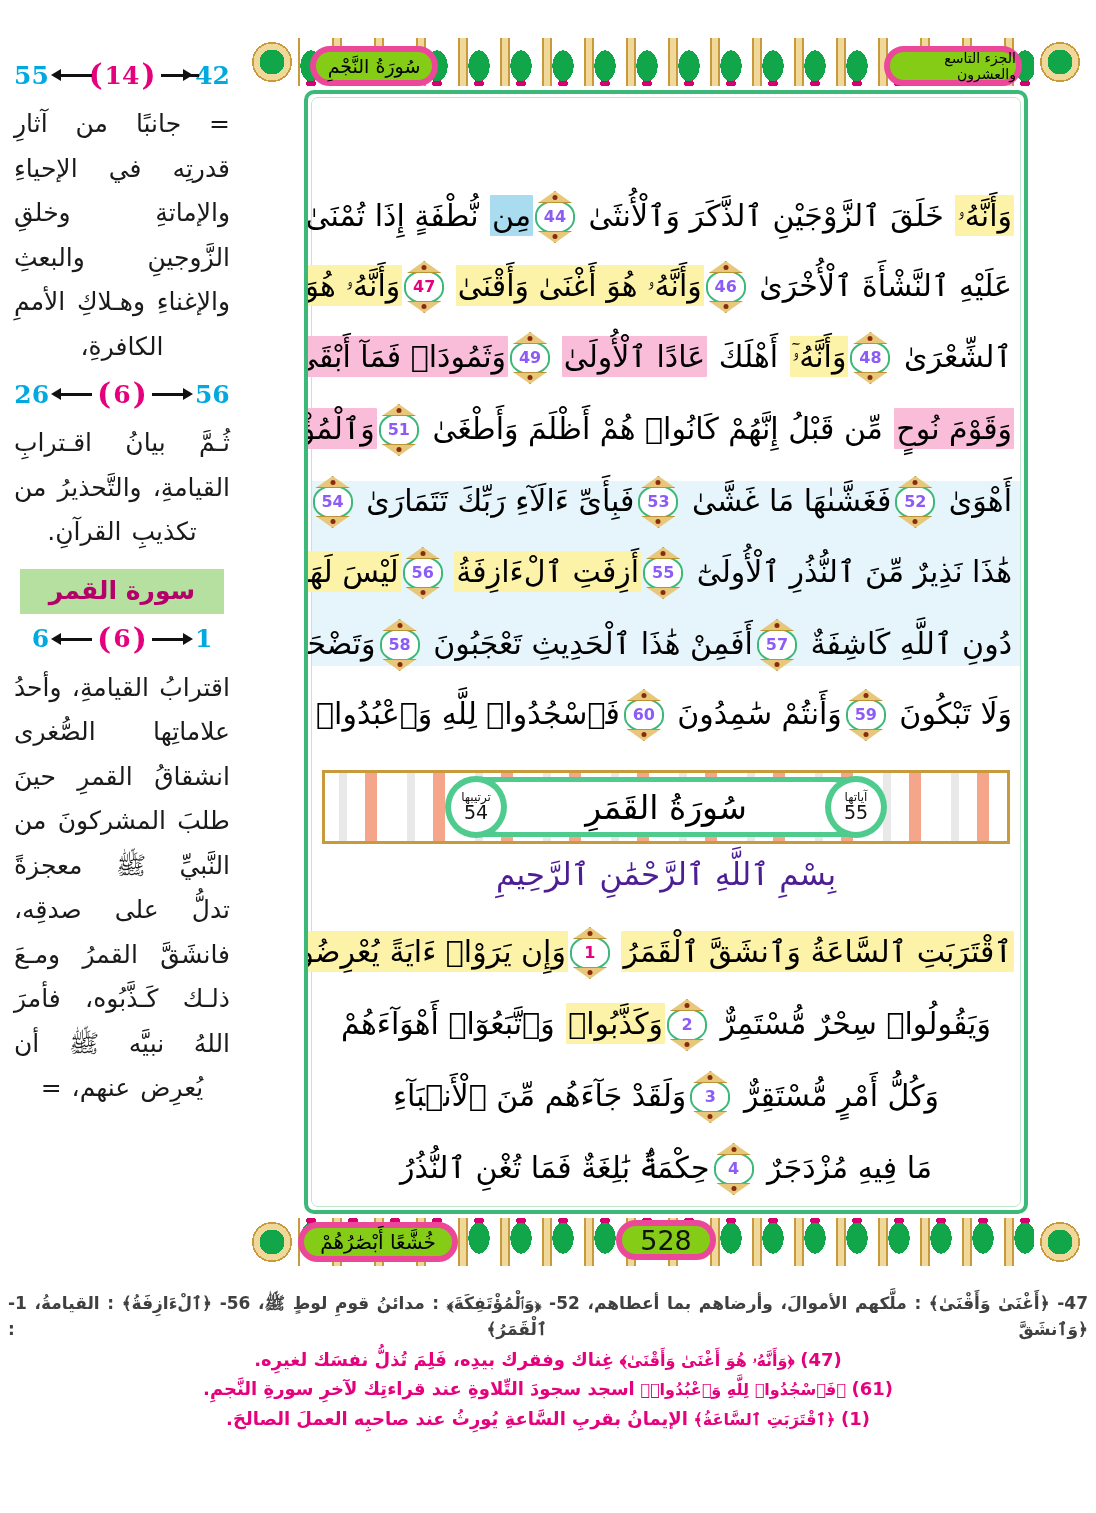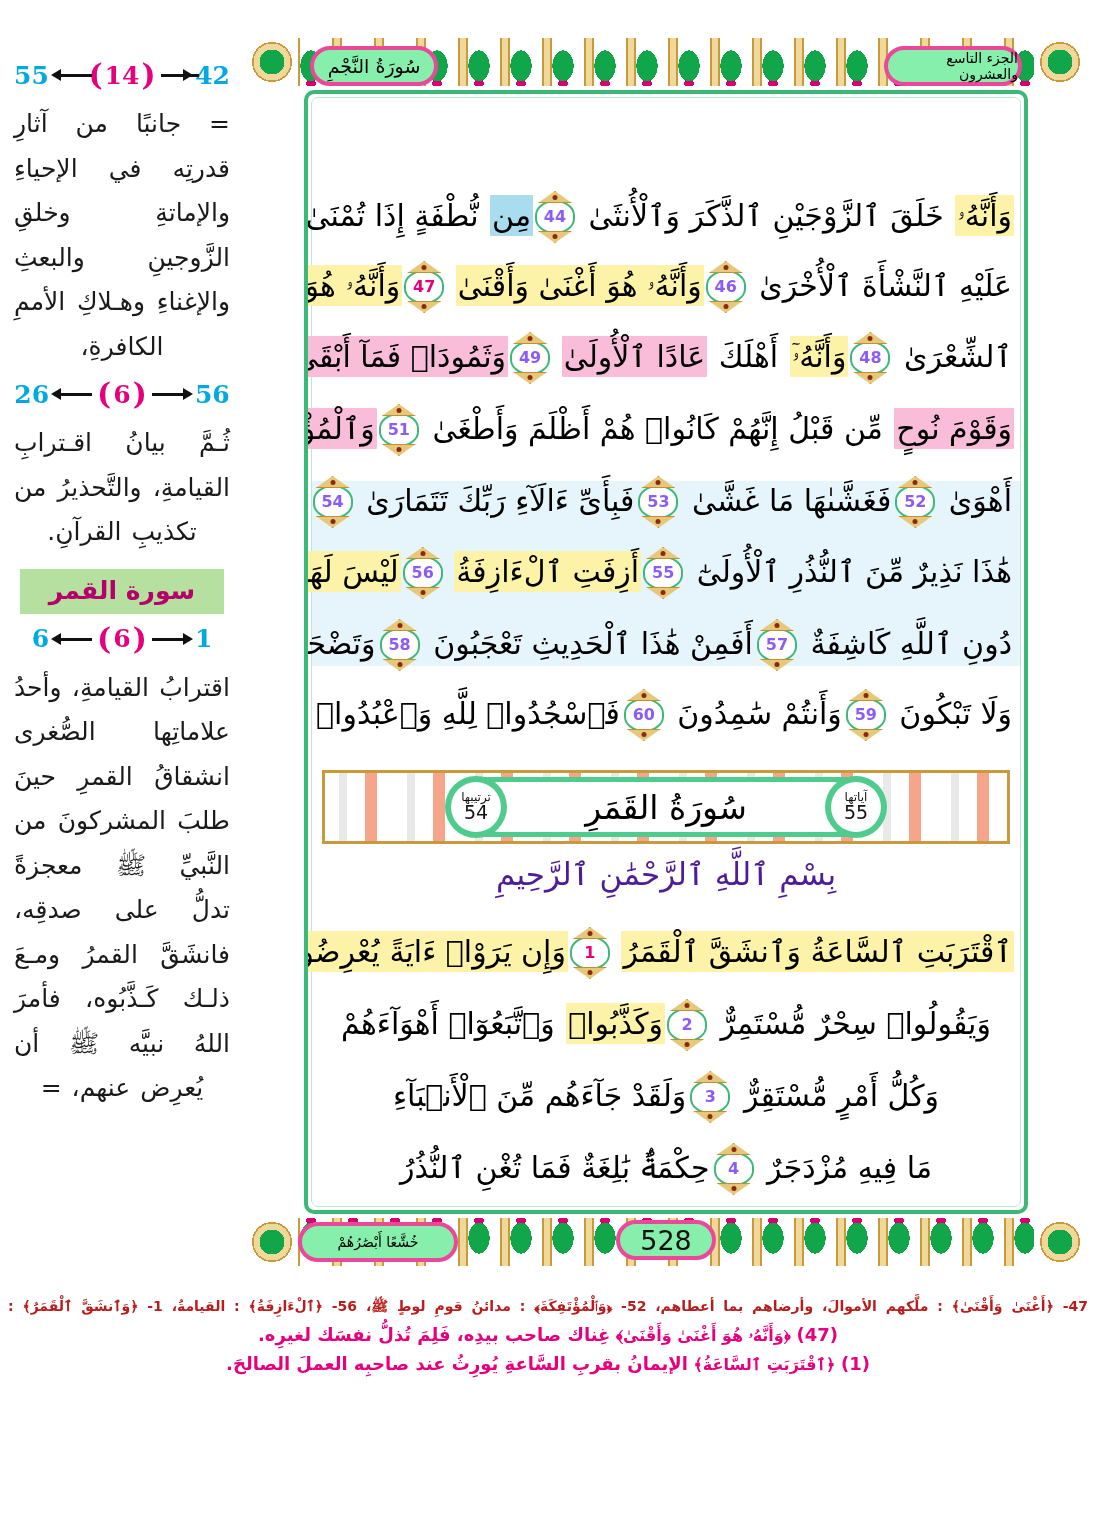--- a/index.html
+++ b/index.html
@@ -138,33 +138,33 @@
       #ffffff;
   }
   #c-tl { top: -2px; left: -2px; }
   #c-tr { top: -2px; right: -2px; }
   #c-bl { bottom: -2px; left: -2px; }
   #c-br { bottom: -2px; right: -2px; }
 
   
   .cartouche {
     position: absolute;
-    background: #86efac;
-    border: 4px solid #ec4899;
+    background: #84cc16;
+    border: 6px solid #ec4899;
     border-radius: 22px;
     display: flex;
     align-items: center;
     justify-content: center;
     font-family: "DejaVu Sans", sans-serif;
     direction: rtl;
     z-index: 8;
   }
   #cart-surah { top: 8px;  left: 62px;  width: 128px; height: 40px; font-size: 19px; }
   #cart-juz   { top: 8px;  right: 62px; width: 138px; height: 40px; font-size: 14px; }
-  #cart-catch { bottom: 4px; left: 50px; width: 160px; height: 40px; font-size: 14px; }
+  #cart-catch { bottom: 4px; left: 50px; width: 160px; height: 40px; font-size: 20px; }
   #cart-page  {
     bottom: 6px; left: 50%; transform: translateX(-50%);
     width: 100px; height: 40px;
     font-family: "DejaVu Sans", sans-serif;
     font-size: 27px; color: #111; direction: ltr;
   }
 
   
   #thumn-orn {
     position: absolute;
@@ -340,26 +340,26 @@
 
   
   #footnotes {
     position: absolute;
     left: 8px; right: 8px;
     top: 1282px;
     direction: rtl;
     text-align: center;
   }
   .fn-blue {
-    color: #b91c1c;
+    color: #404040;
     font-family: "DejaVu Sans", sans-serif;
     font-weight: bold;
-    font-size: 14px;
+    font-size: 17px;
     line-height: 1.55;
-    margin: 14px 0 2px 0;
+    margin: 8px 0 2px 0;
   }
   .fn-blue.line1 { text-align: justify; text-align-last: justify; }
   .fn-pink {
     color: #e5007d;
     font-family: "DejaVu Sans", sans-serif;
     font-weight: bold;
     font-size: 18px;
     line-height: 1.65;
     margin: 0;
     text-align: center;
@@ -469,16 +469,17 @@
         <div class="aline" style="position: absolute; left: 0px; right: 0px; top: 910px;"><span class="seg ">وَيَقُولُوا۟ سِحْرٌ مُّسْتَمِرٌّ</span> <span class="ayah-num"><span class="body"></span><span class="wing top"></span><span class="wing bottom"></span><span class="dot top"></span><span class="dot bottom"></span><span class="n">2</span></span><span class="seg hl-yellow">وَكَذَّبُوا۟</span> <span class="seg ">وَٱتَّبَعُوٓا۟ أَهْوَآءَهُمْ</span> </div>
         <div class="aline" style="position: absolute; left: 0px; right: 0px; top: 982px;"><span class="seg ">وَكُلُّ أَمْرٍ مُّسْتَقِرٌّ</span> <span class="ayah-num"><span class="body"></span><span class="wing top"></span><span class="wing bottom"></span><span class="dot top"></span><span class="dot bottom"></span><span class="n">3</span></span><span class="seg ">وَلَقَدْ جَآءَهُم مِّنَ ٱلْأَنۢبَآءِ</span> </div>
         <div class="aline" style="position: absolute; left: 0px; right: 0px; top: 1054px;"><span class="seg ">مَا فِيهِ مُزْدَجَرٌ</span> <span class="ayah-num"><span class="body"></span><span class="wing top"></span><span class="wing bottom"></span><span class="dot top"></span><span class="dot bottom"></span><span class="n">4</span></span><span class="seg ">حِكْمَةٌۢ بَٰلِغَةٌ فَمَا تُغْنِ ٱلنُّذُرُ</span> </div>
       </div>
   </div>
 </div>
 
 <div id="footnotes">
   <p class="fn-blue line1">47- ﴿أَغْنَىٰ وَأَقْنَىٰ﴾ : ملَّكهم الأموالَ، وأرضاهم بما أعطاهم، 52- ﴿وَٱلْمُؤْتَفِكَةَ﴾ : مدائنُ قومِ لوطٍ ﷺ، 56- ﴿ٱلْءَازِفَةُ﴾ : القيامةُ، 1- ﴿وَٱنشَقَّ ٱلْقَمَرُ﴾ :</p>
   <div id="pink-notes">
-      <p class="fn-pink"><span class="idx">(47)</span><span class="q"> ﴿وَأَنَّهُۥ هُوَ أَغْنَىٰ وَأَقْنَىٰ﴾ </span><span>غِناك صاحب بيدِه، فَلِمَ تُذلُّ نفسَك لغيرِه.</span></p>
+      <p class="fn-pink"><span class="idx">(47)</span><span class="q"> ﴿وَأَنَّهُۥ هُوَ أَغْنَىٰ وَأَقْنَىٰ﴾ </span><span>غِناك وفقرك بيدِه، فَلِمَ تُذلُّ نفسَك لغيرِه.</span></p>
+      <p class="fn-pink"><span class="idx">(61)</span><span class="q"> ﴿فَٱسْجُدُوا۟ لِلَّهِ وَٱعْبُدُوا۟﴾ </span><span>اسجد سجودَ التِّلاوةِ عند قراءتِك لآخرِ سورةِ النَّجمِ.</span></p>
       <p class="fn-pink"><span class="idx">(1)</span><span class="q"> ﴿ٱقْتَرَبَتِ ٱلسَّاعَةُ﴾ </span><span>الإيمانُ بقربِ السَّاعةِ يُورِثُ عند صاحبِه العملَ الصالحَ.</span></p>
     </div>
 </div>
 
 </body></html>

